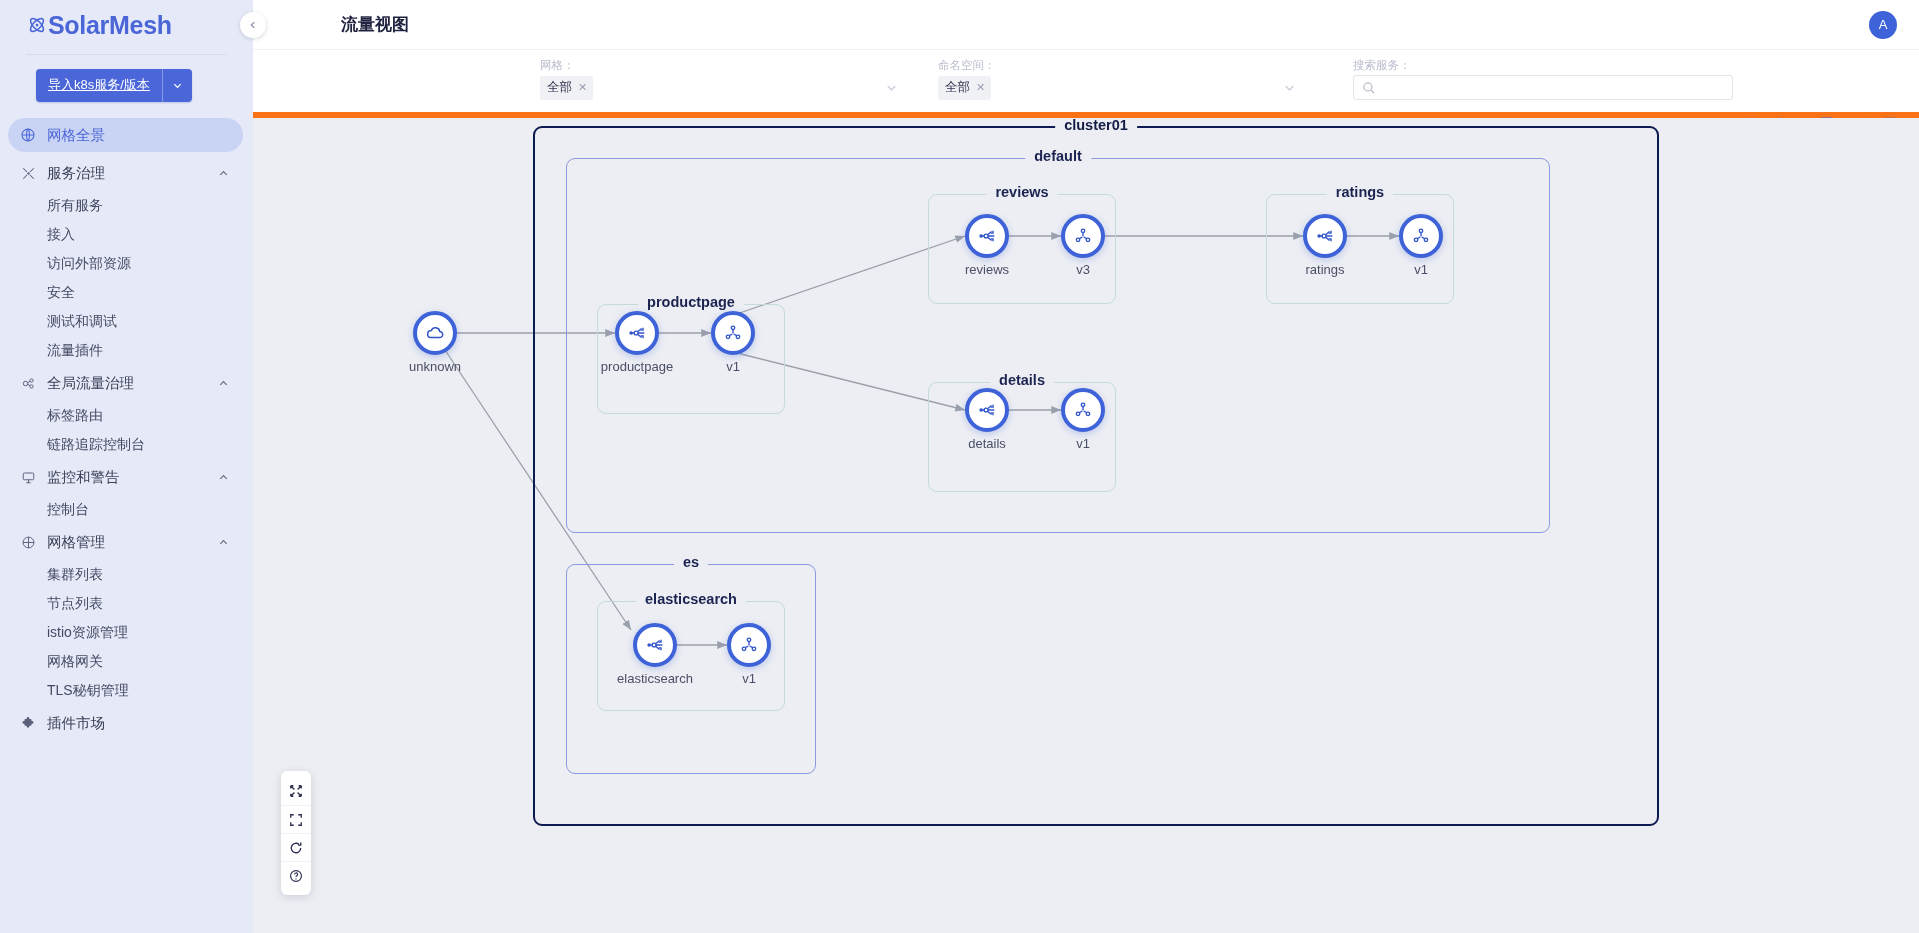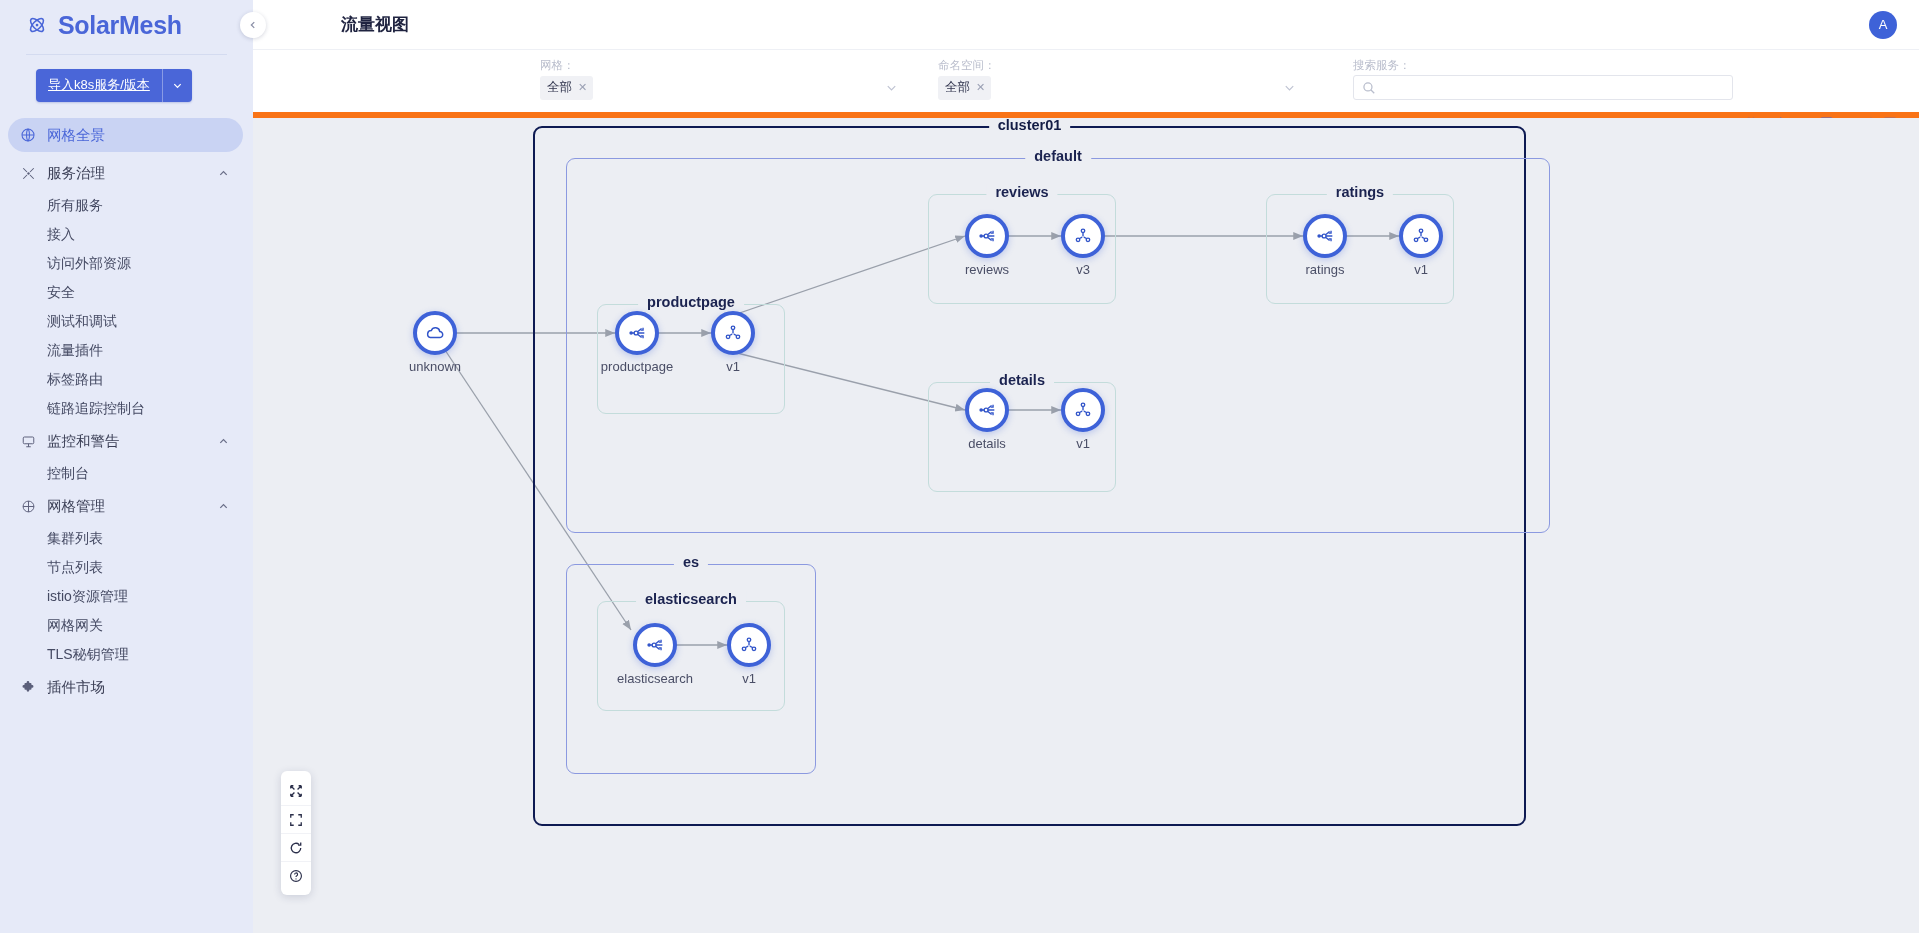--- a/index.html
+++ b/index.html
@@ -13,21 +13,21 @@
 
   
   #sidebar {
     width: 253px; height: 933px;
     background: #e6eaf8;
     position: relative;
     flex: 0 0 253px;
   }
   .brand {
     height: 50px; display: flex; align-items: center;
-    padding-left: 26px; gap: 10px;
+    padding-left: 26px; 
   }
   .brand-logo { width: 22px; height: 22px; color: #4a66d8; display:flex; align-items:center; justify-content:center; }
   .brand-name {
     font-size: 25px; font-weight: bold; color: #4a66d8;
     letter-spacing: -0.3px;
   }
   .brand-sep { height:1px; background:#d4dbf0; margin: 4px 26px 0 26px; }
   .import-wrap { padding: 14px 0 10px 36px; }
   .import-btn {
     display: inline-flex; align-items: stretch;
@@ -258,20 +258,36 @@
       <div class="nav-sub">
           <span>安全</span>
         </div>
       <div class="nav-sub">
           <span>测试和调试</span>
         </div>
       <div class="nav-sub">
           <span>流量插件</span>
         </div>
 
+      <div class="nav-group-head">
+        <span class="gico">
+          <svg width="15" height="15" viewBox="0 0 20 20" fill="none" stroke="currentColor" stroke-width="1.3">
+            <circle cx="6" cy="10" r="3"></circle>
+              <circle cx="14" cy="6" r="2.2"></circle>
+              <circle cx="14" cy="14" r="2.2"></circle>
+              <path d="M9 9l3-2M9 11l3 2"></path>
+          </svg>
+        </span>
+        <span>全局流量治理</span>
+        <span class="arrow">
+          <svg width="11" height="11" viewBox="0 0 12 12" fill="none" stroke="currentColor" stroke-width="1.4">
+              <path d="M2.5 7.5 L6 4 L9.5 7.5"></path>
+            </svg>
+        </span>
+      </div>
       <div class="nav-sub">
           <span>标签路由</span>
         </div>
       <div class="nav-sub">
           <span>链路追踪控制台</span>
         </div>
 
       <div class="nav-group-head">
         <span class="gico">
           <svg width="15" height="15" viewBox="0 0 20 20" fill="none" stroke="currentColor" stroke-width="1.3">
@@ -427,21 +443,21 @@
           <path d="M472,200 L712,118"></path>
           <path d="M472,232 L712,292"></path>
           <path d="M746,118 L808,118"></path>
           <path d="M842,118 L1050,118"></path>
           <path d="M1084,118 L1146,118"></path>
           <path d="M746,292 L808,292"></path>
           <path d="M412,527 L474,527"></path>
         </g>
       </svg>
 
-      <div class="gbox box-cluster" style="left:280px; top:8px; width:993px; height:700px;">
+      <div class="gbox box-cluster" style="left:280px; top:8px; width:1126px; height:700px;">
         <span class="gbox-label">cluster01</span>
       </div>
 
       <div class="gbox box-ns" style="left:313px; top:40px; width:984px; height:375px;">
         <span class="gbox-label">default</span>
       </div>
 
       <div class="gbox box-ns" style="left:313px; top:446px; width:250px; height:210px;">
         <span class="gbox-label">es</span>
       </div>

